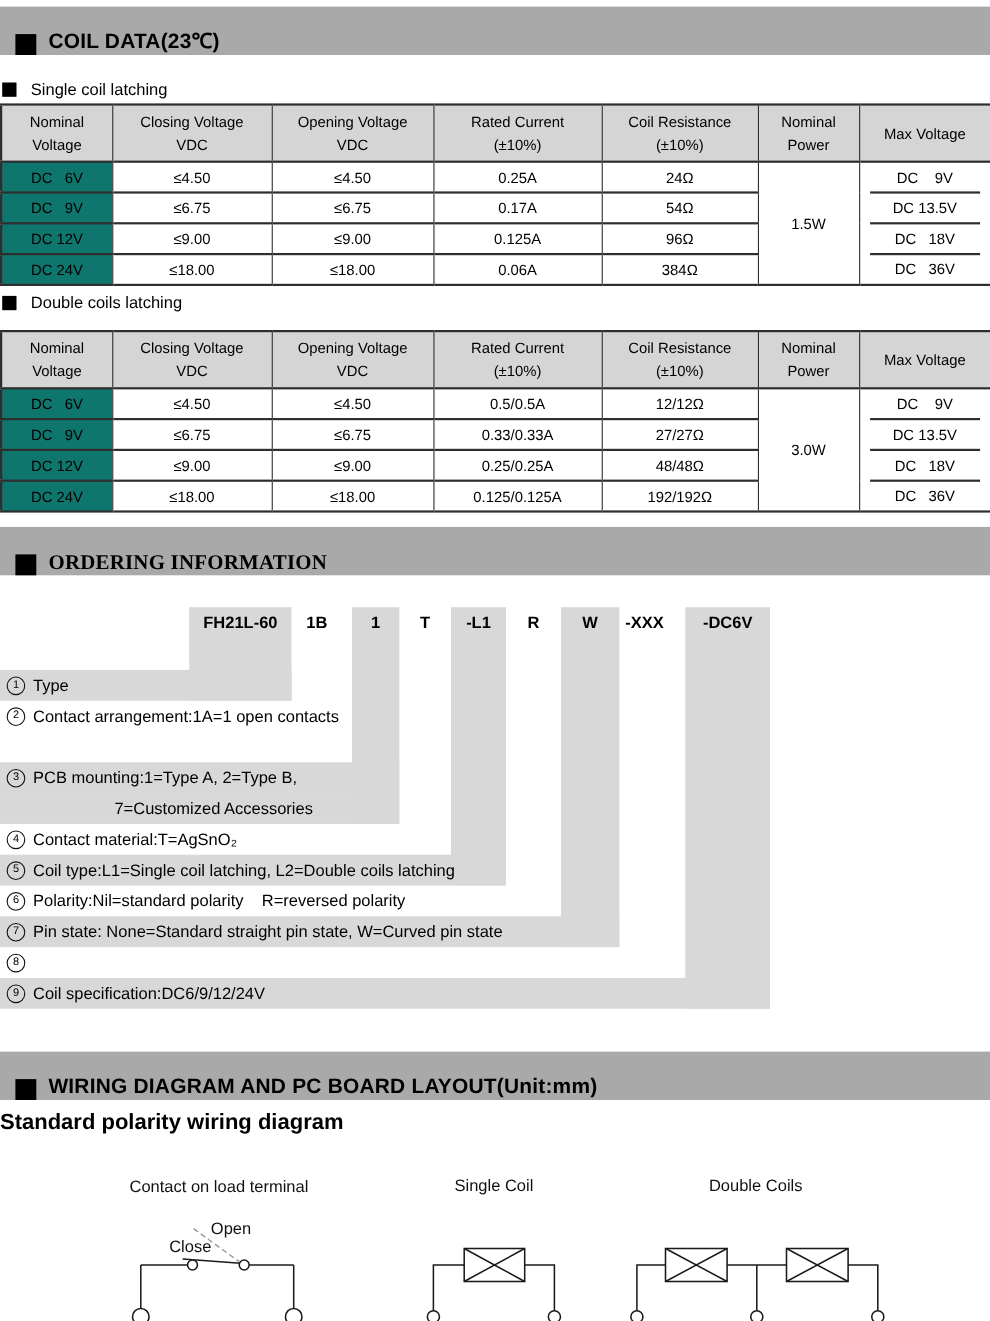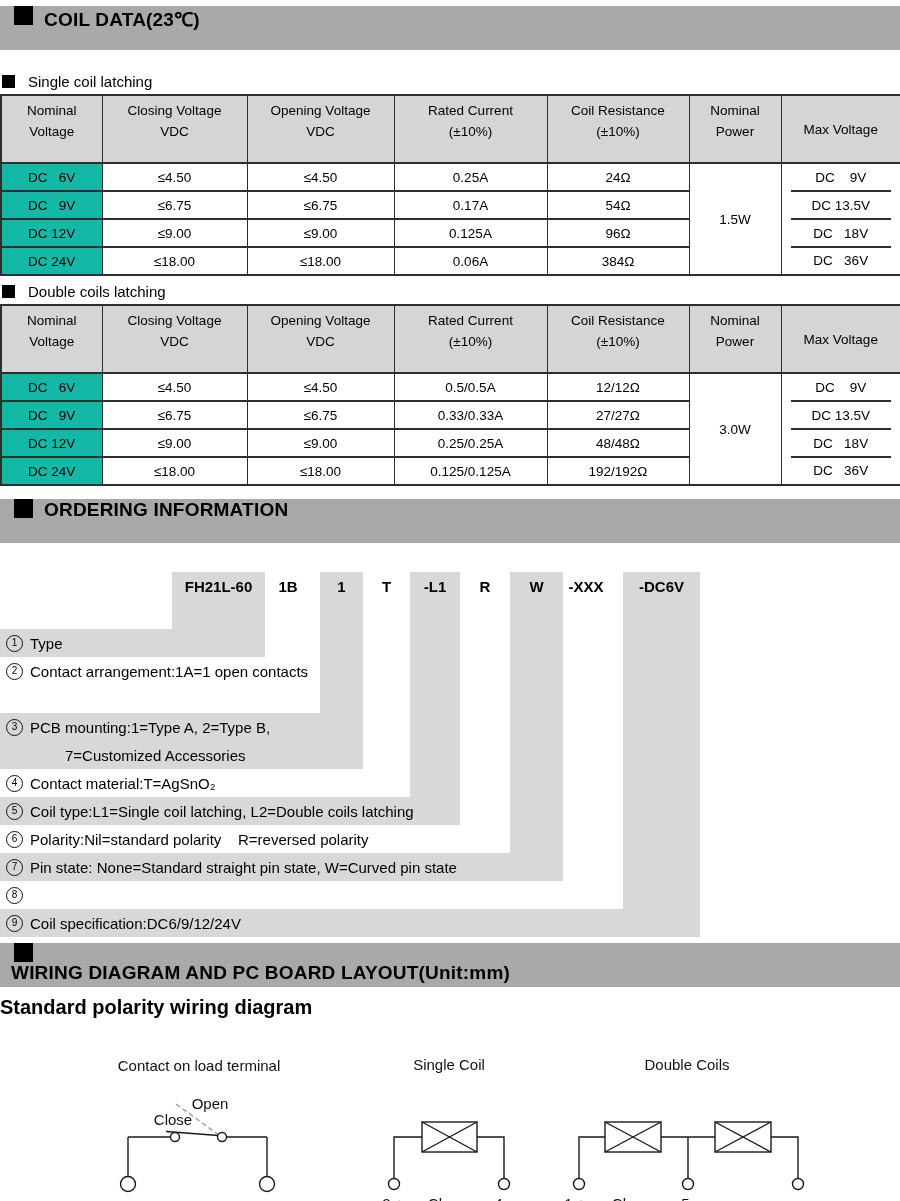--- a/index.html
+++ b/index.html
@@ -1,42 +1,42 @@
 <!DOCTYPE html>
 <html><head>
 <meta charset="utf-8">
 <style>
   html,body{margin:0;padding:0;background:#fff;}
   body{width:900px;height:1201px;overflow:hidden;font-family:"Liberation Sans", sans-serif;color:#000;}
 
   
-  .bar{height:44px;background:#a9a9a9;display:flex;align-items:flex-start;}
+  .bar{height:44px;background:#a9a9a9;display:flex;align-items:flex-end;}
   .bar .sq{width:19px;height:19px;background:#000;margin-left:14px;flex:none;}
   .bar .t{font-size:19px;font-weight:bold;margin-left:11px;letter-spacing:.2px;}
   #coil-bar{margin-top:6px;}
-  #order-bar{margin-top:13px;}
-  #wire-bar{flex-direction:column;}
+  #order-bar{margin-top:13px;font-family:Liberation Serif, serif;}
+  #wire-bar{margin-top:33px;}
 
   
   .sub{display:flex;align-items:center;height:18px;}
   .sub .sq{width:13px;height:13px;background:#000;margin-left:2px;flex:none;}
   .sub span{font-size:15px;margin-left:13px;}
   #sub1{margin-top:22px;margin-bottom:4px;}
-  #sub2{margin-top:6px;margin-bottom:4px;text-align:center;}
+  #sub2{margin-top:6px;margin-bottom:16px;text-align:center;}
 
   
   table{width:900px;border-collapse:collapse;table-layout:fixed;border:2px solid #2e2e2e;}
   th,td{border:1px solid #2e2e2e;border-top-width:2px;border-bottom-width:2px;text-align:center;
         font-size:13.5px;font-weight:normal;padding:0;}
   th{background:#d5d5d5;}
   th .hl{line-height:21px;padding:4px 0 0 0;}
-  th .hl2{line-height:21px;padding:0 0 20px 0;}
+  th .hl2{line-height:21px;padding:0 0 4px 0;}
   th.one{vertical-align:middle;}
   td{height:26px;}
-  td.rowhead{background:#14b8a6;white-space:pre;margin-top:32px;}
+  td.rowhead{background:#0f766e;white-space:pre;margin-top:32px;}
   td.maxv{white-space:pre;border-top:none;border-bottom:none;position:relative;}
   td.maxv.sep::after{content:"";position:absolute;left:9px;right:9px;top:-1px;height:2px;background:#2e2e2e;}
 
   
   .og{position:relative;height:386px;margin-top:14px;}
   .og .vcol{position:absolute;top:15px;background:#d8d8d8;}
   #vc1{left:172px;width:93px;height:85px;}
   #vc2{left:320px;width:43px;height:197px;}
   #vc3{left:410px;width:50px;height:253px;}
   #vc4{left:510px;width:53px;height:309px;}
@@ -46,21 +46,21 @@
   #p4{left:364px;width:45px;} #p5{left:410px;width:50px;} #p6{left:461px;width:48px;}
   #p7{left:510px;width:53px;} #p8{left:560px;width:52px;} #p9{left:623px;width:77px;text-align:center;}
   .nl{position:absolute;left:0;height:28px;font-size:15px;display:flex;align-items:center;white-space:pre;}
   .nl .txt{white-space:pre;}
   .cnum{display:inline-flex;align-items:center;justify-content:center;width:15px;height:15px;
         border:1.2px solid #111;border-radius:50%;font-size:10px;margin:0 7px 0 6px;flex:none;line-height:1;}
   #n1{top:72px;width:265px;background:#d8d8d8;}
   #n2a{top:100px;}
   #n2b{top:128px;padding-left:166px;}
   #n3a{top:156px;width:363px;background:#d8d8d8;}
-  #n3b{top:184px;width:363px;background:#d8d8d8;padding-left:65px;box-sizing:border-box;}
+  #n3b{top:184px;width:363px;background:#d8d8d8;padding-left:104px;box-sizing:border-box;}
   #n4{top:212px;}
   #n5{top:240px;width:460px;background:#d8d8d8;}
   #n6{top:268px;}
   #n7{top:296px;width:563px;background:#d8d8d8;}
   #n8{top:324px;}
   #n9{top:352px;width:700px;background:#d8d8d8;}
 
   
   .wsub{font-weight:bold;font-size:20px;margin-top:9px;height:18px;}
   .diagrams{position:relative;height:181px;margin-top:38px;}

